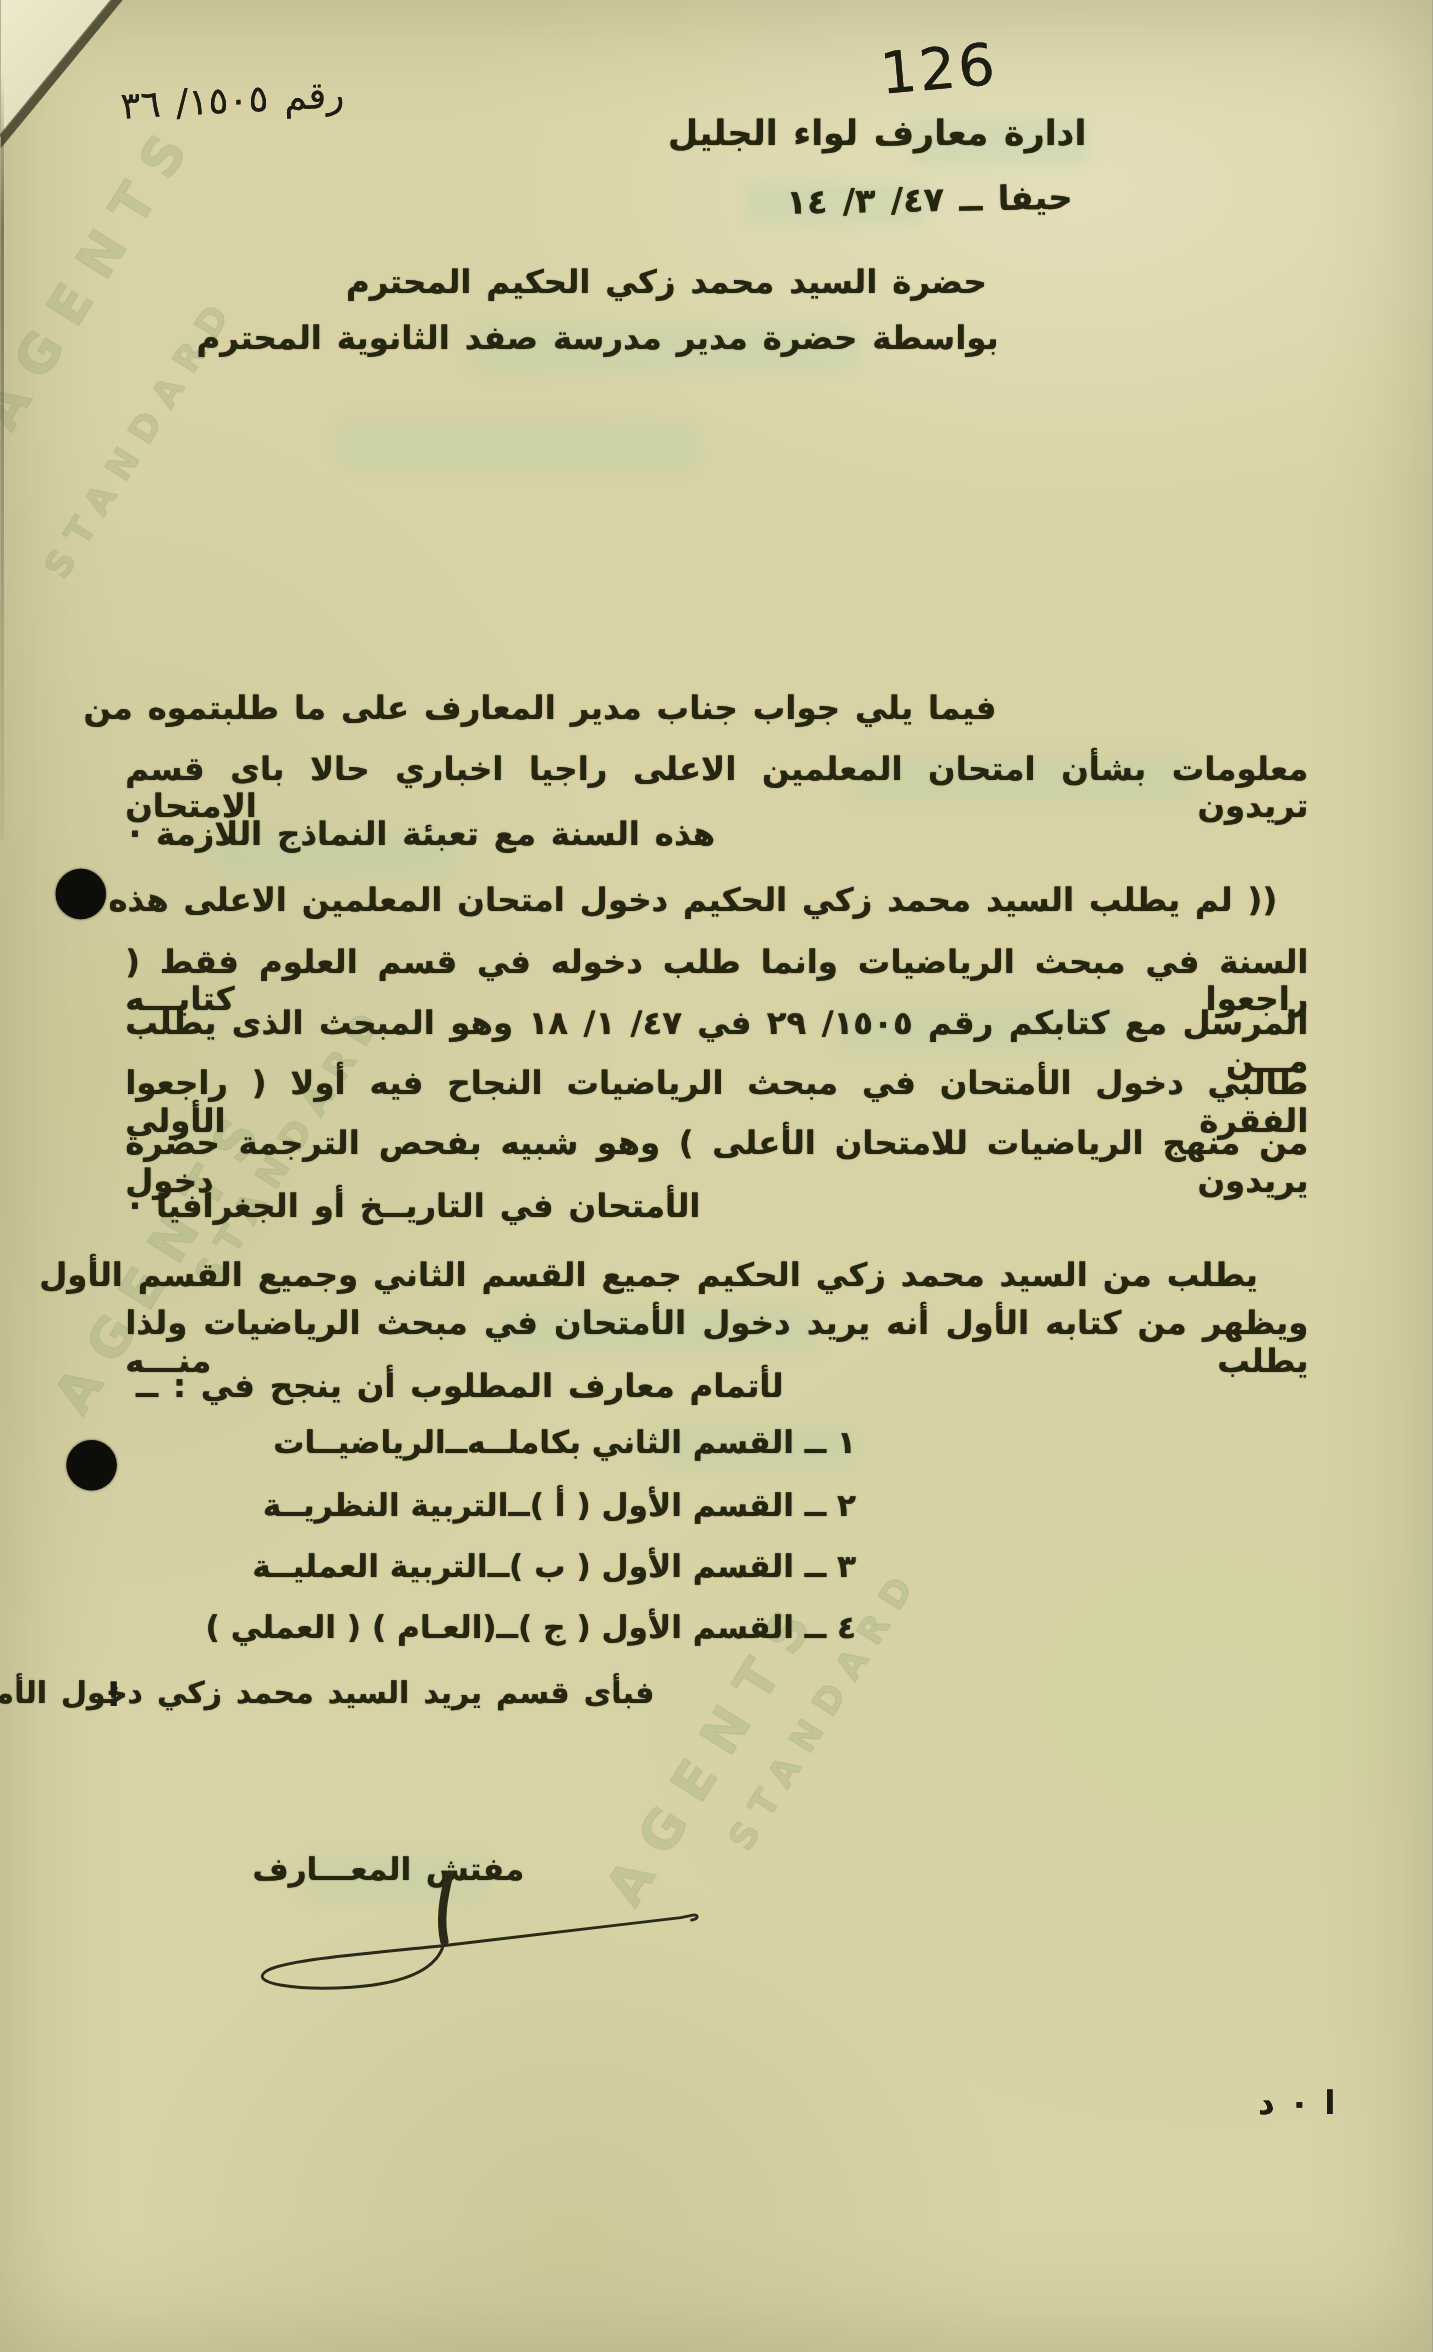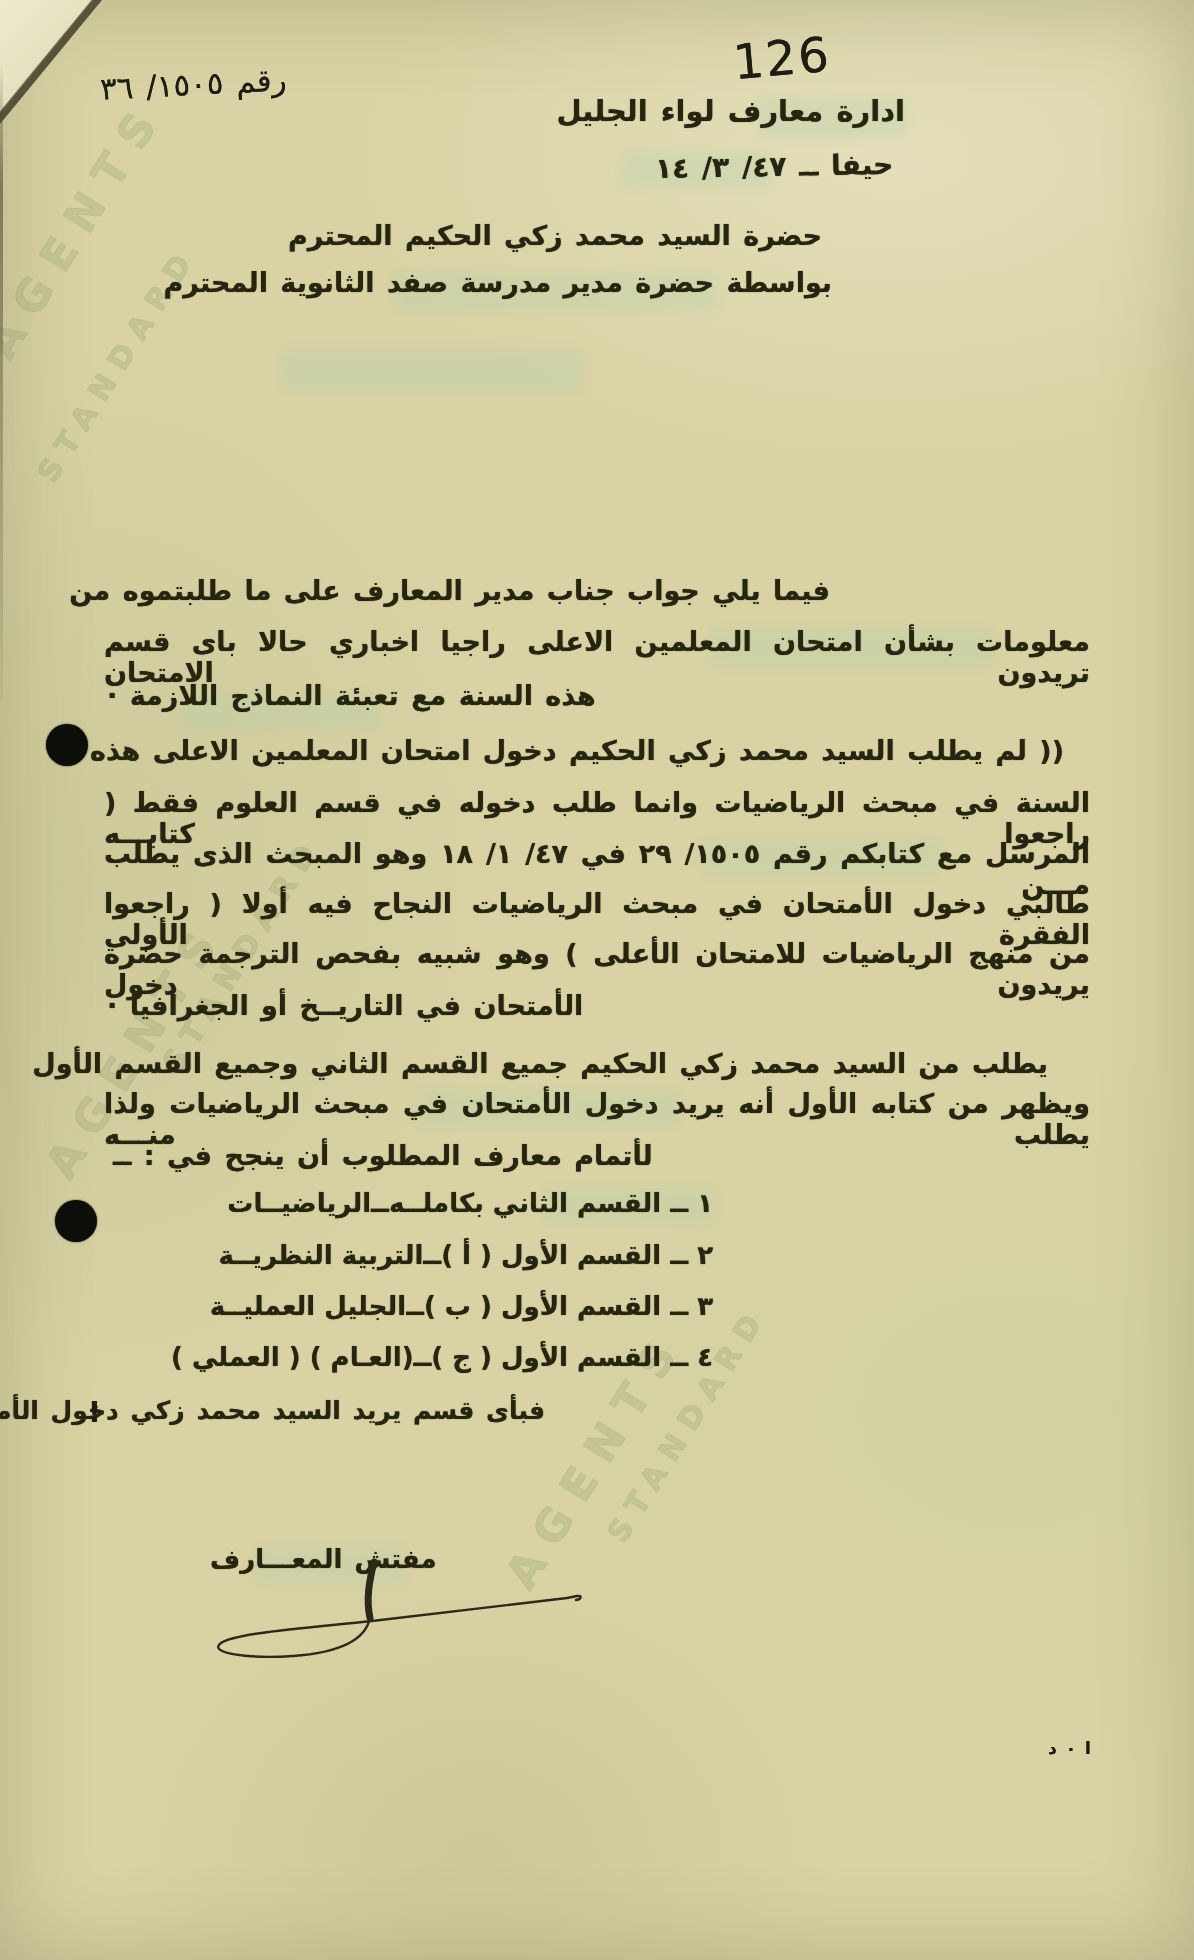--- a/index.html
+++ b/index.html
@@ -154,32 +154,32 @@
     <span>الرياضيــات</span>
   </div>
   <div class="list-row" style="top:1240px;">
     <span>٢ ــ  القسم الأول  ( أ )</span>
     <span>ــ</span>
     <span>التربية النظريــة</span>
   </div>
   <div class="list-row" style="top:1291px;">
     <span>٣ ــ  القسم الأول  ( ب )</span>
     <span>ــ</span>
-    <span>الجليل العمليــة</span>
+    <span>التربية العمليــة</span>
   </div>
   <div class="list-row" style="top:1342px;">
     <span>٤ ــ  القسم الأول  ( ج )</span>
     <span>ــ</span>
     <span>(العـام ) ( العملي )</span>
   </div>
 
   <div class="line" style="right:649px;top:1396px;font-size:25px;">فبأى قسم يريد السيد محمد زكي دخول الأمتحان هذه السنة ؟  ))</div>
   <div class="line hand" style="left:88px;top:1396px;font-size:28px;font-weight:700;">!</div>
 
   <div class="line" style="left:210px;top:1544px;font-size:26px;">مفتش المعـــارف</div>
   <svg class="sig" width="410" height="115" viewBox="0 0 410 115" aria-hidden="true">
     <path d="M189 6 C 184 26, 181 44, 185 62" stroke="#2b2a1a" stroke-width="7" fill="none" stroke-linecap="round"></path>
     <path d="M185 62 C 180 86, 150 97, 108 100 C 62 103, 22 97, 36 87 C 50 77, 122 72, 187 65 C 235 59, 315 50, 382 42 L 392 40 C 397 39, 397 43, 391 44" stroke="#2b2a1a" stroke-width="2.4" fill="none" stroke-linecap="round"></path>
   </svg>
 
-  <div class="line hand" style="left:1048px;top:1738px;font-size:17px;font-weight:700;">ا ٠ د</div>
+  <div class="line hand" style="left:1048px;top:1738px;font-size:27px;font-weight:700;">ا ٠ د</div>
 
 </div>
 
 </body></html>

